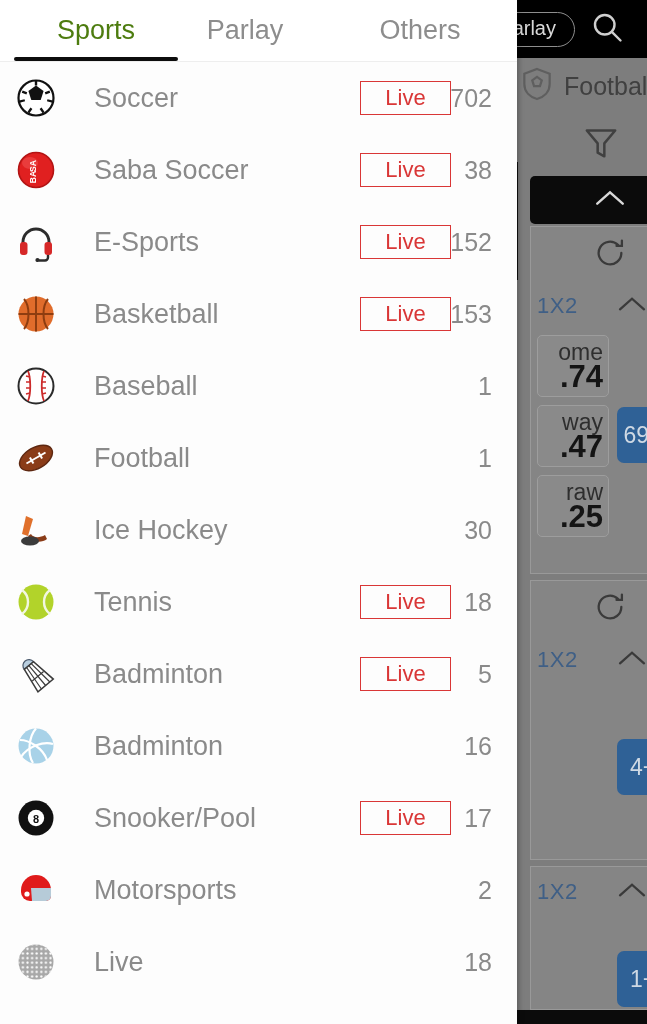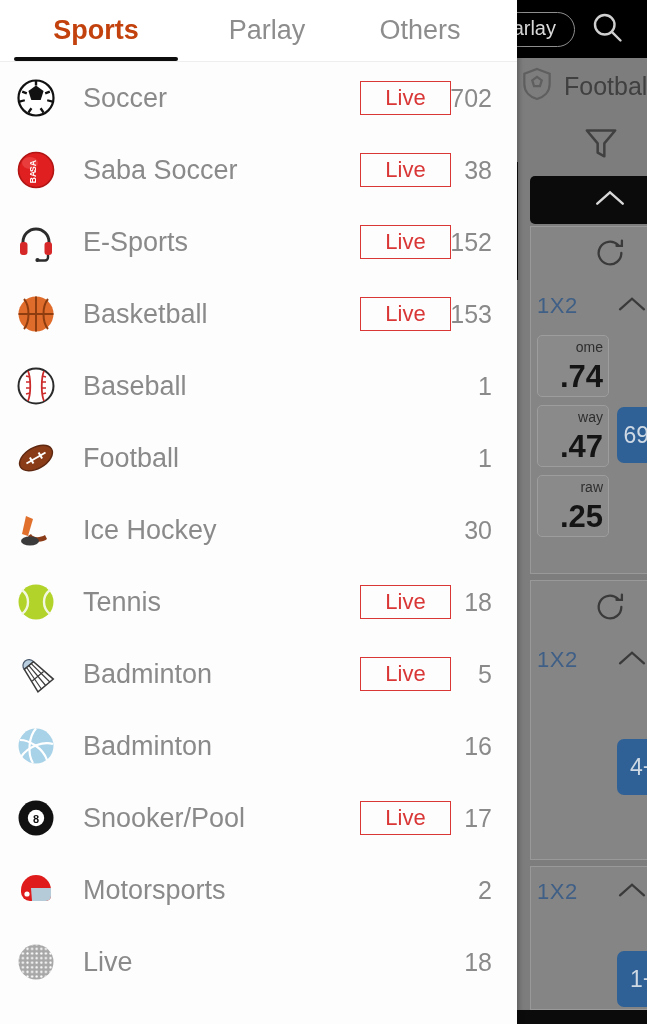--- a/index.html
+++ b/index.html
@@ -66,21 +66,21 @@
   .odds-wrap{ position:relative; padding:6px 0 10px 0; }
   .odds-box{
     position:relative;
     margin:0 0 8px 6px;
     width:72px; height:62px;
     background:#8a8a8a;
     border:1px solid #9d9d9d;
     border-radius:5px;
     overflow:hidden;
   }
-  .odds-box .side{ color:#2e2e2e; font-size:14px; position:absolute; right:5px; top:3px; white-space:nowrap; }
+  .odds-box .side{ color:#2e2e2e; font-size:23px; position:absolute; right:5px; top:3px; white-space:nowrap; }
   .odds-box .val{ color:#141414; font-size:31px; font-weight:bold; position:absolute; right:5px; bottom:1px; white-space:nowrap; }
 
   .blue-badge{
     position:absolute; background:#2f6196; color:#cfd9e4;
     border-radius:7px; display:flex; align-items:center; justify-content:center;
     font-size:23px;
   }
 
   .bg-scrollbar{
     position:absolute; left:511px; top:162px; width:7px; height:118px;
@@ -110,43 +110,43 @@
     position:relative; height:62px; width:517px;
     background:#ffffff;
     border-bottom:1px solid #eeeeee;
   }
   .tab{
     position:absolute; top:0; height:60px;
     display:flex; align-items:center; justify-content:center;
     font-size:27px; color:#8d8d8d;
     cursor:pointer;
   }
-  .tab.active{ color:#c2410c; font-weight:bold; }
+  .tab.active{ color:#4d7c0f; font-weight:normal; }
   #tab-0{ left:14px;  width:164px; }
-  #tab-1{ left:192px; width:150px; }
+  #tab-1{ left:170px; width:150px; }
   #tab-2{ left:340px; width:160px; }
   .tab-underline{
     position:absolute; left:14px; top:57px; width:164px; height:4px;
     background:#0d0d0d; border-radius:2px;
   }
 
   .sportlist{ position:relative; width:517px; }
   .sport-row{
     position:relative; height:72px; width:517px;
     display:flex; align-items:center;
     cursor:pointer;
   }
   .sport-icon{
     width:40px; height:40px; margin-left:16px;
     flex:0 0 40px;
     display:flex; align-items:center; justify-content:center;
   }
   .sport-icon svg{ display:block; }
   .sport-label{
-    margin-left:27px; font-size:27px; color:#8a8a8a;
+    margin-left:38px; font-size:27px; color:#8a8a8a;
     white-space:nowrap; flex:1 1 auto;
   }
   .live-badge{
     position:absolute; left:360px; top:50%; transform:translateY(-50%);
     width:91px; height:34px;
     border:1.6px solid #d93636; color:#d93636;
     font-size:22px;
     display:flex; align-items:center; justify-content:center;
   }
   .sport-count{

